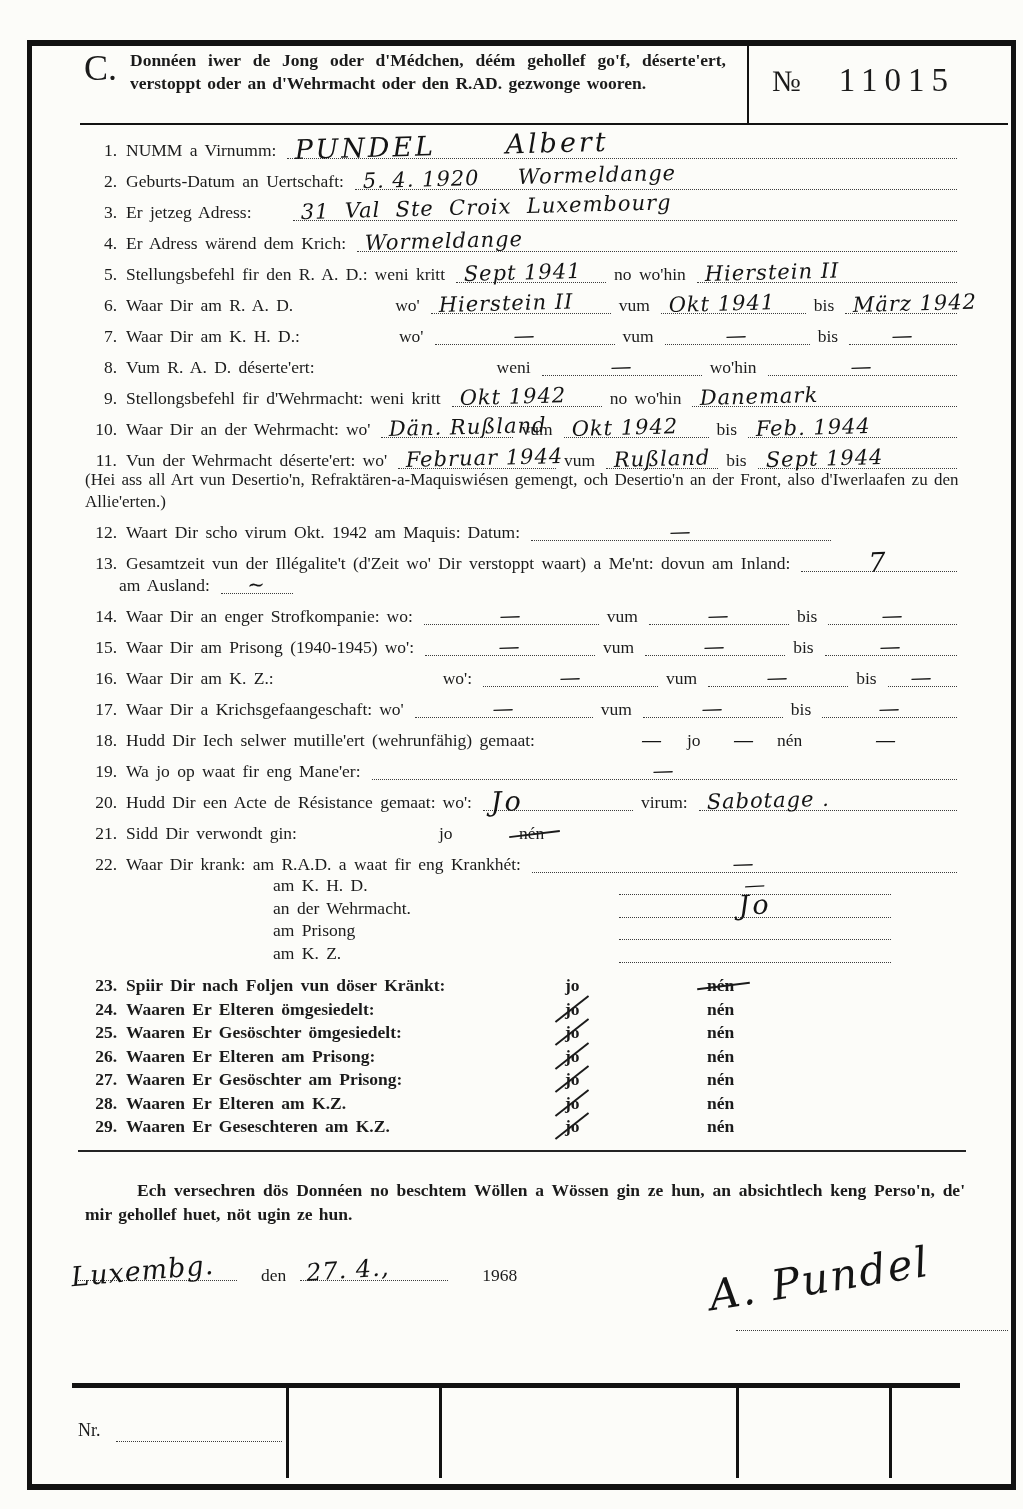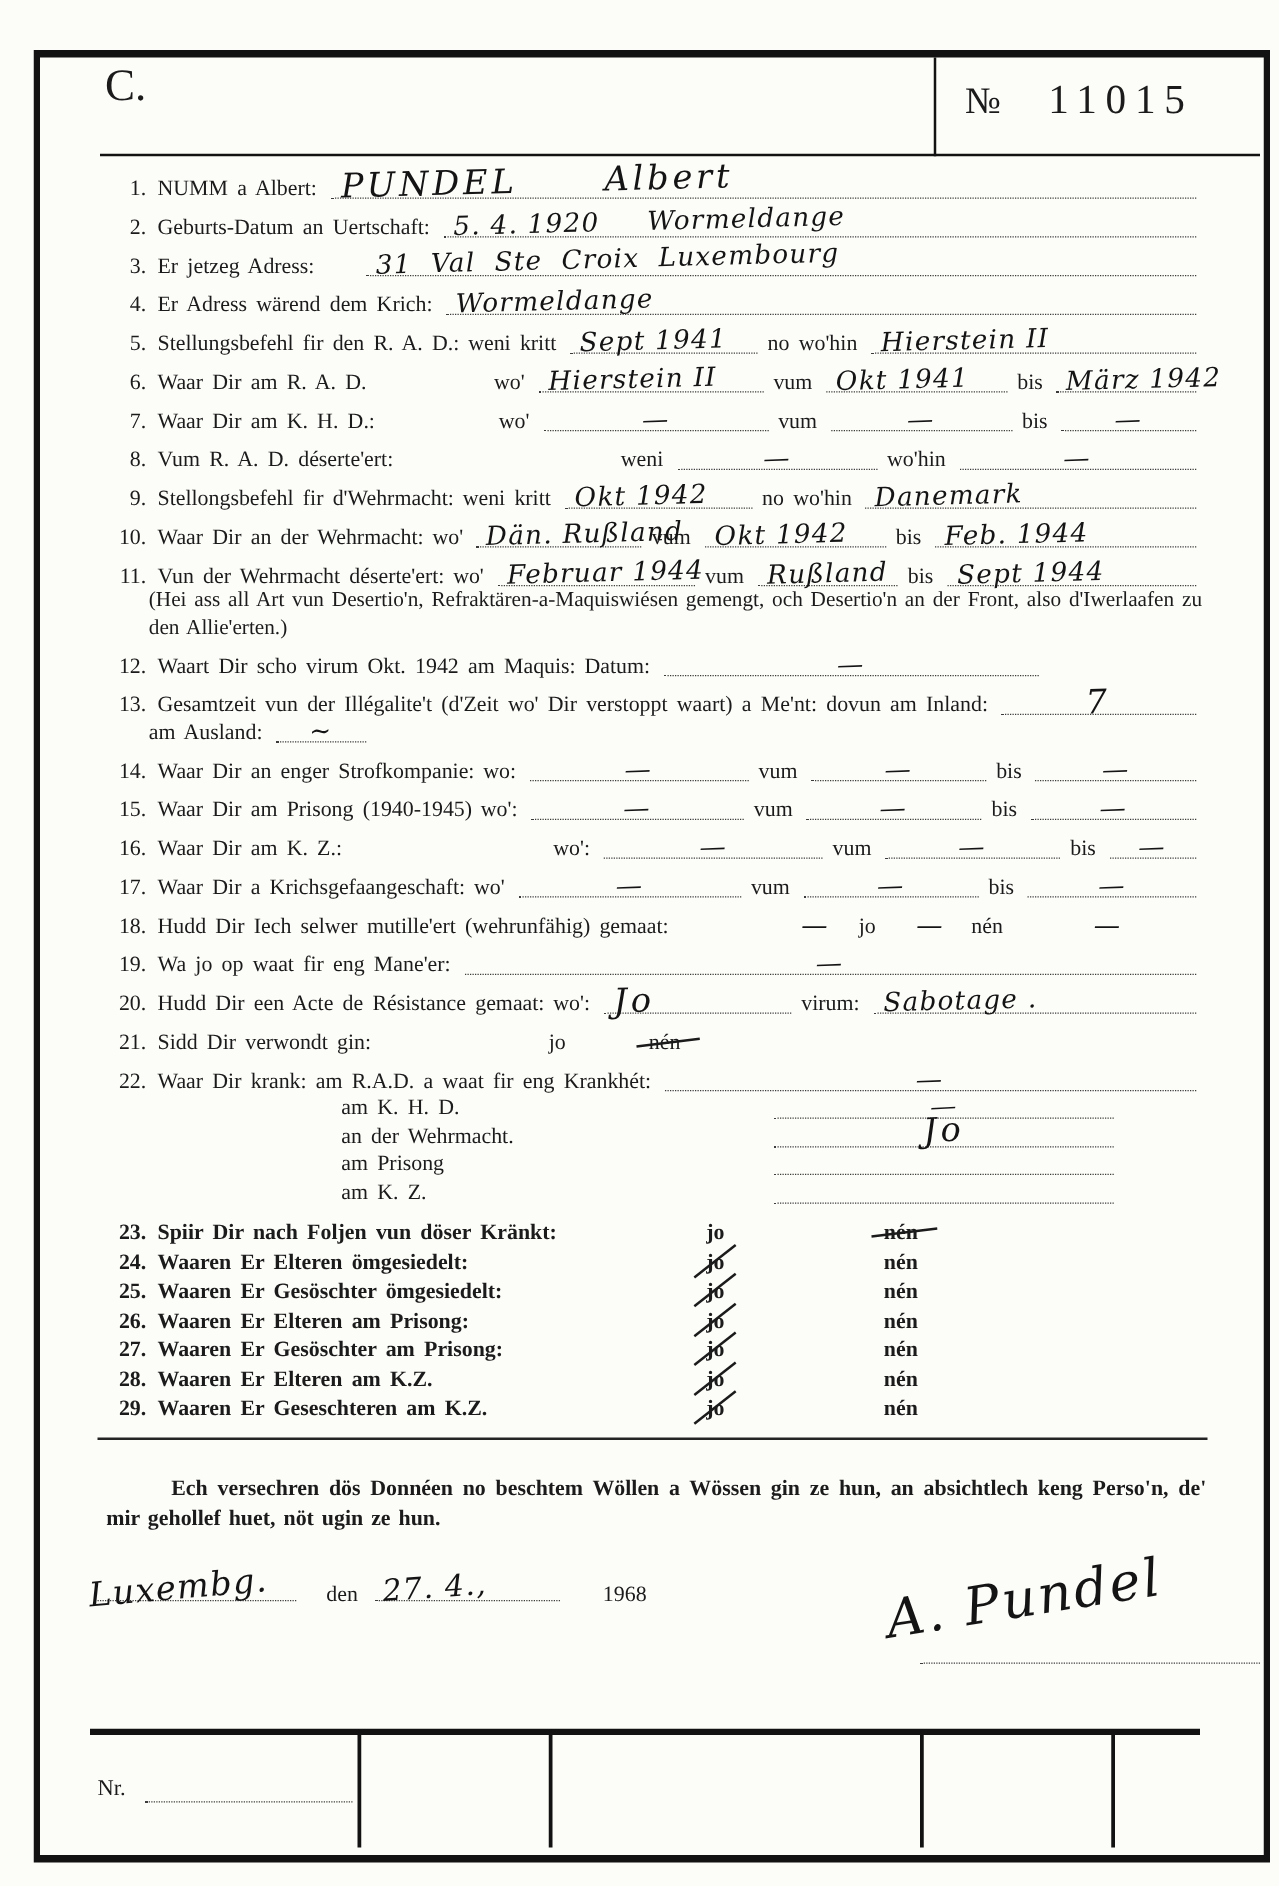--- a/index.html
+++ b/index.html
@@ -33,21 +33,21 @@
       white-space:nowrap;color:#141414;}
   .fld .hw{position:absolute;left:8px;bottom:-3px;transform:rotate(-1.5deg);transform-origin:left bottom;}
   .fld .hw.ctr{left:50%;transform:translateX(-50%) rotate(-2deg);}
   .hw.big{font-size:27px;letter-spacing:3px;}
   .col{position:absolute;display:inline-block;}
   .opt{position:relative;display:inline-block;padding:0 2px;}
   .strike:after{content:'';position:absolute;left:-8px;right:-14px;top:52%;
                 border-top:2.6px solid #1b1b1b;transform:rotate(-7deg);}
   .slash:after{content:'';position:absolute;left:50%;top:50%;width:42px;
                border-top:2.4px solid #1b1b1b;transform:translate(-50%,-50%) rotate(-38deg);}
-  .note{white-space:normal;margin-left:34px;line-height:21.5px;font-size:17px;word-spacing:2px;
+  .note{white-space:normal;line-height:21.5px;font-size:17px;word-spacing:2px;
         margin-top:-2px;}
   .line2{display:flex;align-items:baseline;margin-left:34px;line-height:22px;}
   .sub{position:relative;height:22.5px;}
   .sublbl{position:absolute;left:188px;word-spacing:3px;}
   .subfld{position:absolute;left:534px;width:272px;height:19px;border-bottom:1.7px dotted #3c3c3c;}
   .subfld .hw{position:absolute;left:50%;bottom:-3px;transform:translateX(-50%) rotate(-3deg);}
   
   .sep{position:absolute;left:78px;top:1150px;width:888px;height:2px;background:#242424;}
   .decl{position:absolute;left:85px;top:1178px;width:880px;font-size:17.5px;line-height:24px;
         text-align:justify;text-indent:52px;word-spacing:2px;font-weight:bold;}
@@ -67,32 +67,33 @@
   .nr-label{position:absolute;left:78px;top:1420px;font-size:18px;word-spacing:3px;}
   .nr-dots{position:absolute;left:116px;top:1441px;width:166px;border-top:1.8px dotted #3c3c3c;}
 </style>
 </head>
 <body>
 
 <div class="page">
   <div class="frame"></div>
 
   <div class="hdr-letter">C.</div>
+  <div class="hdr-desc">Donnéen iwer de Jong oder d'Médchen, déém gehollef go'f, déserte'ert, verstoppt oder an d'Wehrmacht oder den R.AD. gezwonge wooren.</div>
   <div class="hdr-divider"></div>
   <div class="hdr-no">
     <span class="nosign">№</span>
     <span class="noval">11015</span>
   </div>
   <div class="hdr-rule"></div>
 
   <div class="form">
       <div class="rowwrap">
         <div class="row">
           <span class="num">1.</span>
-          <span class="lbl">NUMM a Albert:</span>
+          <span class="lbl">NUMM a Virnumm:</span>
           <span class="fld flex">
             <span class="hw big">PUNDEL&nbsp;&nbsp;&nbsp;&nbsp;&nbsp;&nbsp;Albert</span>
           </span>
         </div>
       </div>
       <div class="rowwrap">
         <div class="row">
           <span class="num">2.</span>
           <span class="lbl">Geburts-Datum an Uertschaft:</span>
           <span class="fld flex">

